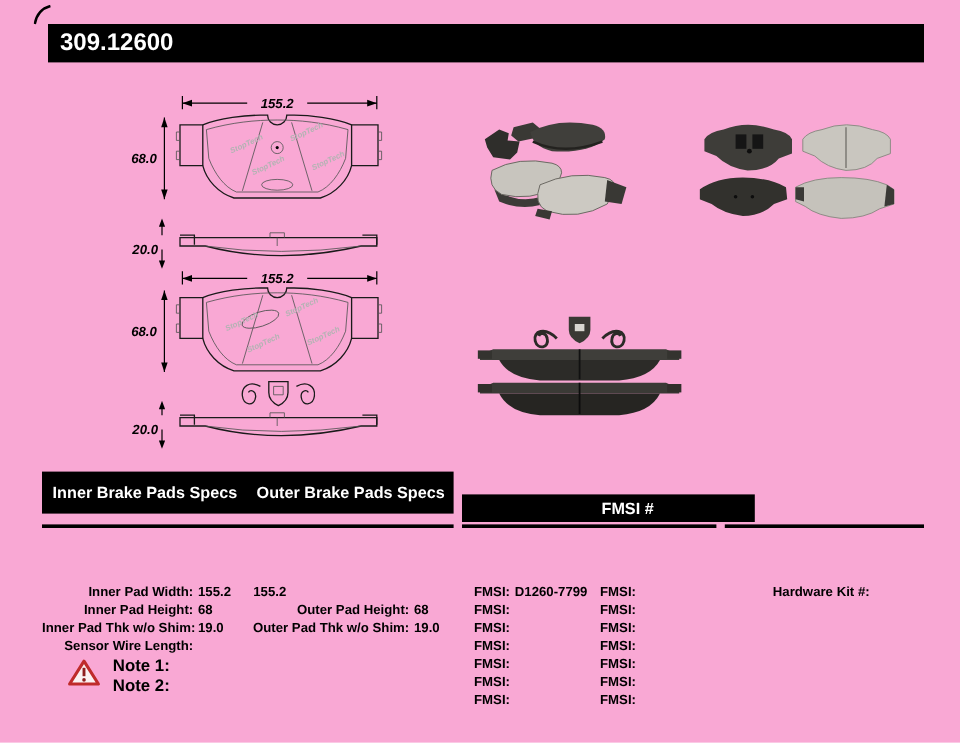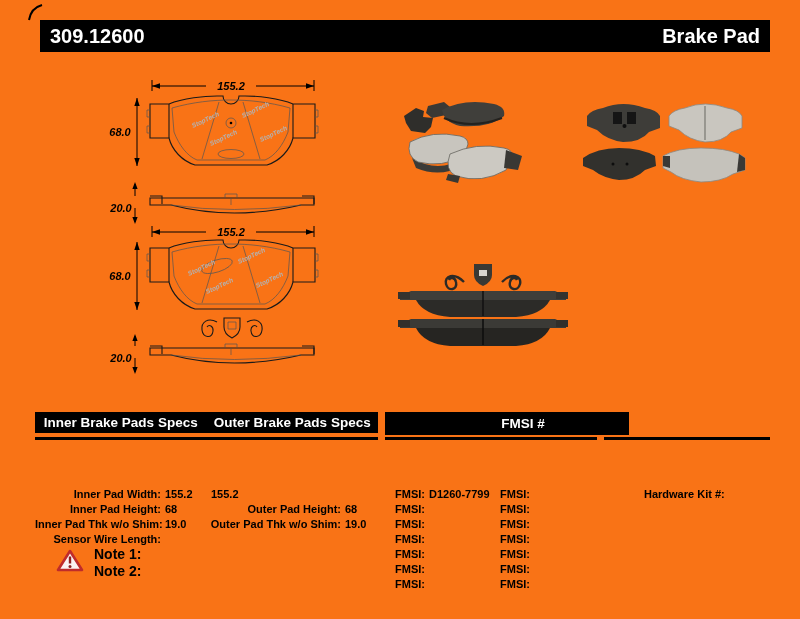--- a/index.html
+++ b/index.html
@@ -1,16 +1,16 @@
 <!DOCTYPE html>
 <html><head>
 <meta charset="utf-8">
 <style>
   html,body{margin:0;padding:0;background:#fff;}
-  #sheet{position:relative;width:800px;height:619px;background:#f97316;overflow:hidden;
+  #sheet{position:relative;width:800px;height:619px;background:#f9a8d4;overflow:hidden;
          font-family:"Liberation Sans",sans-serif;color:#000;}
   .abs{position:absolute;}
   .bar{position:absolute;background:#000;color:#fff;font-weight:bold;display:flex;align-items:center;}
   .bar .half{flex:1;text-align:center;font-size:13.5px;}
   .bar.single{justify-content:center;font-size:13.5px;padding-left:32px;}
   #topbar{left:40px;top:20px;width:730px;height:32px;justify-content:space-between;
           padding:0 10px;box-sizing:border-box;font-size:20px;}
   .rule{position:absolute;height:3px;background:#000;top:437px;}
   .col{position:absolute;top:443px;margin-top:44px;}
   .spec-row{display:flex;line-height:15px;font-size:11px;font-weight:bold;white-space:nowrap;}
@@ -32,21 +32,20 @@
 <body>
 
 <div id="sheet">
 
   <svg class="abs" style="left:28px;top:4px;" width="16" height="18">
     <path d="M14,1 Q3,4 1,16" fill="none" stroke="#000" stroke-width="2"></path>
   </svg>
 
   <div id="topbar" class="bar">
     <span>309.12600</span>
-    <span>Brake Pad</span>
   </div>
 
   <svg class="abs" style="left:105px;top:72px;" width="255" height="160" viewBox="0 0 255 160">
 
     <g>
       <line class="dimln" x1="47" y1="8" x2="47" y2="19"></line>
       <line class="dimln" x1="209" y1="8" x2="209" y2="19"></line>
       <line class="dimln" x1="47" y1="14" x2="101" y2="14"></line>
       <line class="dimln" x1="151" y1="14" x2="209" y2="14"></line>
       <polygon class="arr" points="47,14 55,11.2 55,16.8"></polygon>
@@ -178,21 +177,21 @@
     <rect x="158" y="34" width="12" height="7" fill="#34332f"></rect>
     <path d="M18,42 L152,42 Q144,57 118,59 L52,59 Q26,57 18,42 Z" fill="#2c2b28"></path>
     <line x1="85" y1="33" x2="85" y2="58" stroke="#111" stroke-width="1.5"></line>
     <polygon points="2,66 13,61 157,61 168,66 168,70 2,70" fill="#3b3a36"></polygon>
     <rect x="0" y="62" width="12" height="7" fill="#312f2b"></rect>
     <rect x="158" y="62" width="12" height="7" fill="#312f2b"></rect>
     <path d="M18,70 L152,70 Q144,86 118,88 L52,88 Q26,86 18,70 Z" fill="#262522"></path>
     <line x1="85" y1="61" x2="85" y2="87" stroke="#0c0c0c" stroke-width="1.5"></line>
   </svg>
 
-  <div class="bar" style="left:35px;top:412px;width:343px;height:21px;">
+  <div class="bar" style="left:35px;top:393px;width:343px;height:35px;">
     <span class="half">Inner Brake Pads Specs</span>
     <span class="half">Outer Brake Pads Specs</span>
   </div>
   <div class="bar single" style="left:385px;top:412px;width:212px;height:23px;">
     <span>FMSI #</span>
   </div>
   <div class="rule" style="left:35px;width:343px;"></div>
   <div class="rule" style="left:385px;width:212px;"></div>
   <div class="rule" style="left:604px;width:166px;"></div>
 

